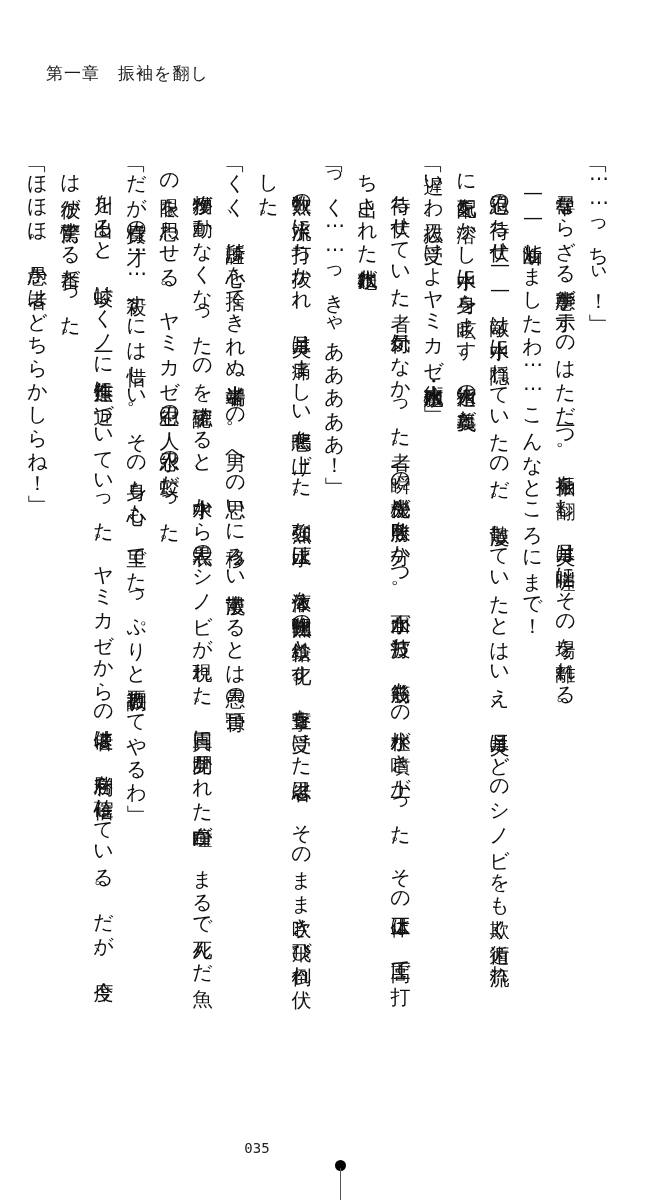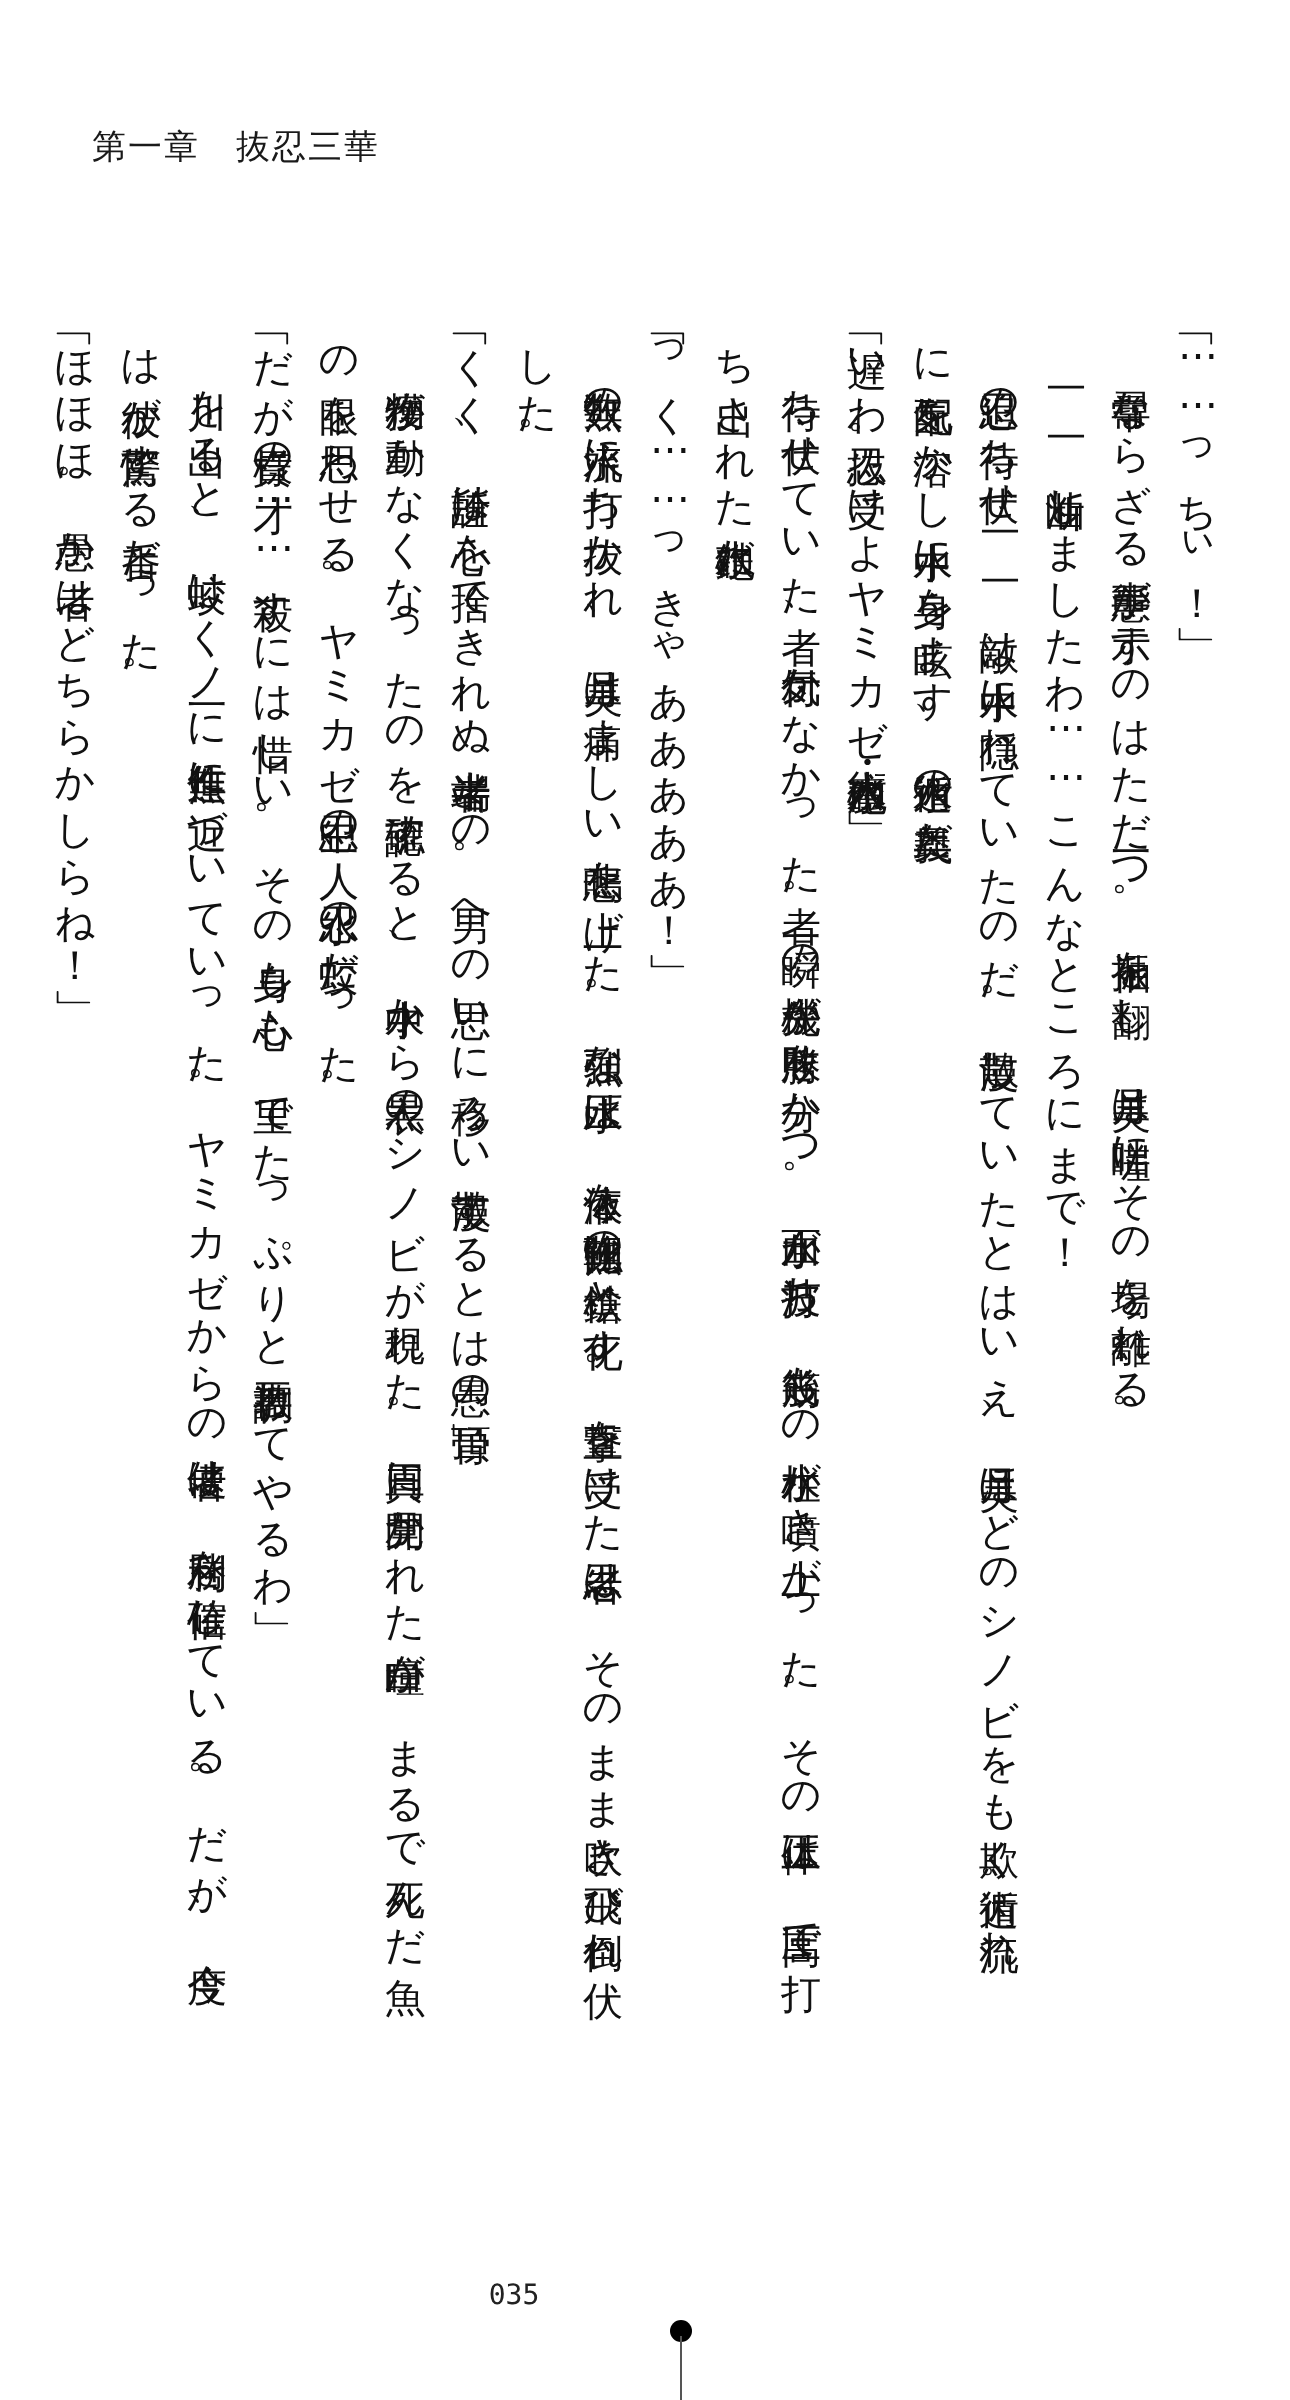--- a/index.html
+++ b/index.html
@@ -74,21 +74,21 @@
       width: 1px;
       height: 32px;
       background: #555555;
     }
   </style>
 </head>
 <body>
 
 <div>
 
-  <div class="running-head">第一章　抜忍三華</div>
+  <div class="running-head">第一章　振袖を翻し</div>
 
   <div class="body-text">
     <p class="para quote">「……っちぃ！」</p>
     <p class="para indent">尋常ならざる事態が示すのはただ一つ。振袖を翻し、月美は咄嗟にその場を離れる。</p>
     <p class="para indent">——油断しましたわ……こんなところにまで！</p>
     <p class="para indent">追忍の待ち伏せ——敵は水中に隠れていたのだ。散漫していたとはいえ、月美ほどのシノビをも欺く遁術。流れに気配を溶かし水中に身を眩ます、水遁術の奥義だ。</p>
     <p class="para quote">「遅いわ抜忍。受けよヤミカゼ水術・魔水砲！」</p>
     <p class="para indent">待ち伏せていた者、気付かなかった者。一瞬の機先が勝敗を分かつ。水面が波打ち、幾筋もの水柱が噴き上がった。その正体は、高圧で打ち出された水鉄砲だ。</p>
     <p class="para quote">「っく……っきゃあああああ！」</p>
     <p class="para indent">無数の水流に打ち抜かれ、月美は痛ましい悲鳴を上げた。強烈な水圧は、液体を強靭無比の鉄槍と化す。直撃を受けた忍者は、そのまま吹き飛び倒れ伏した。</p>

